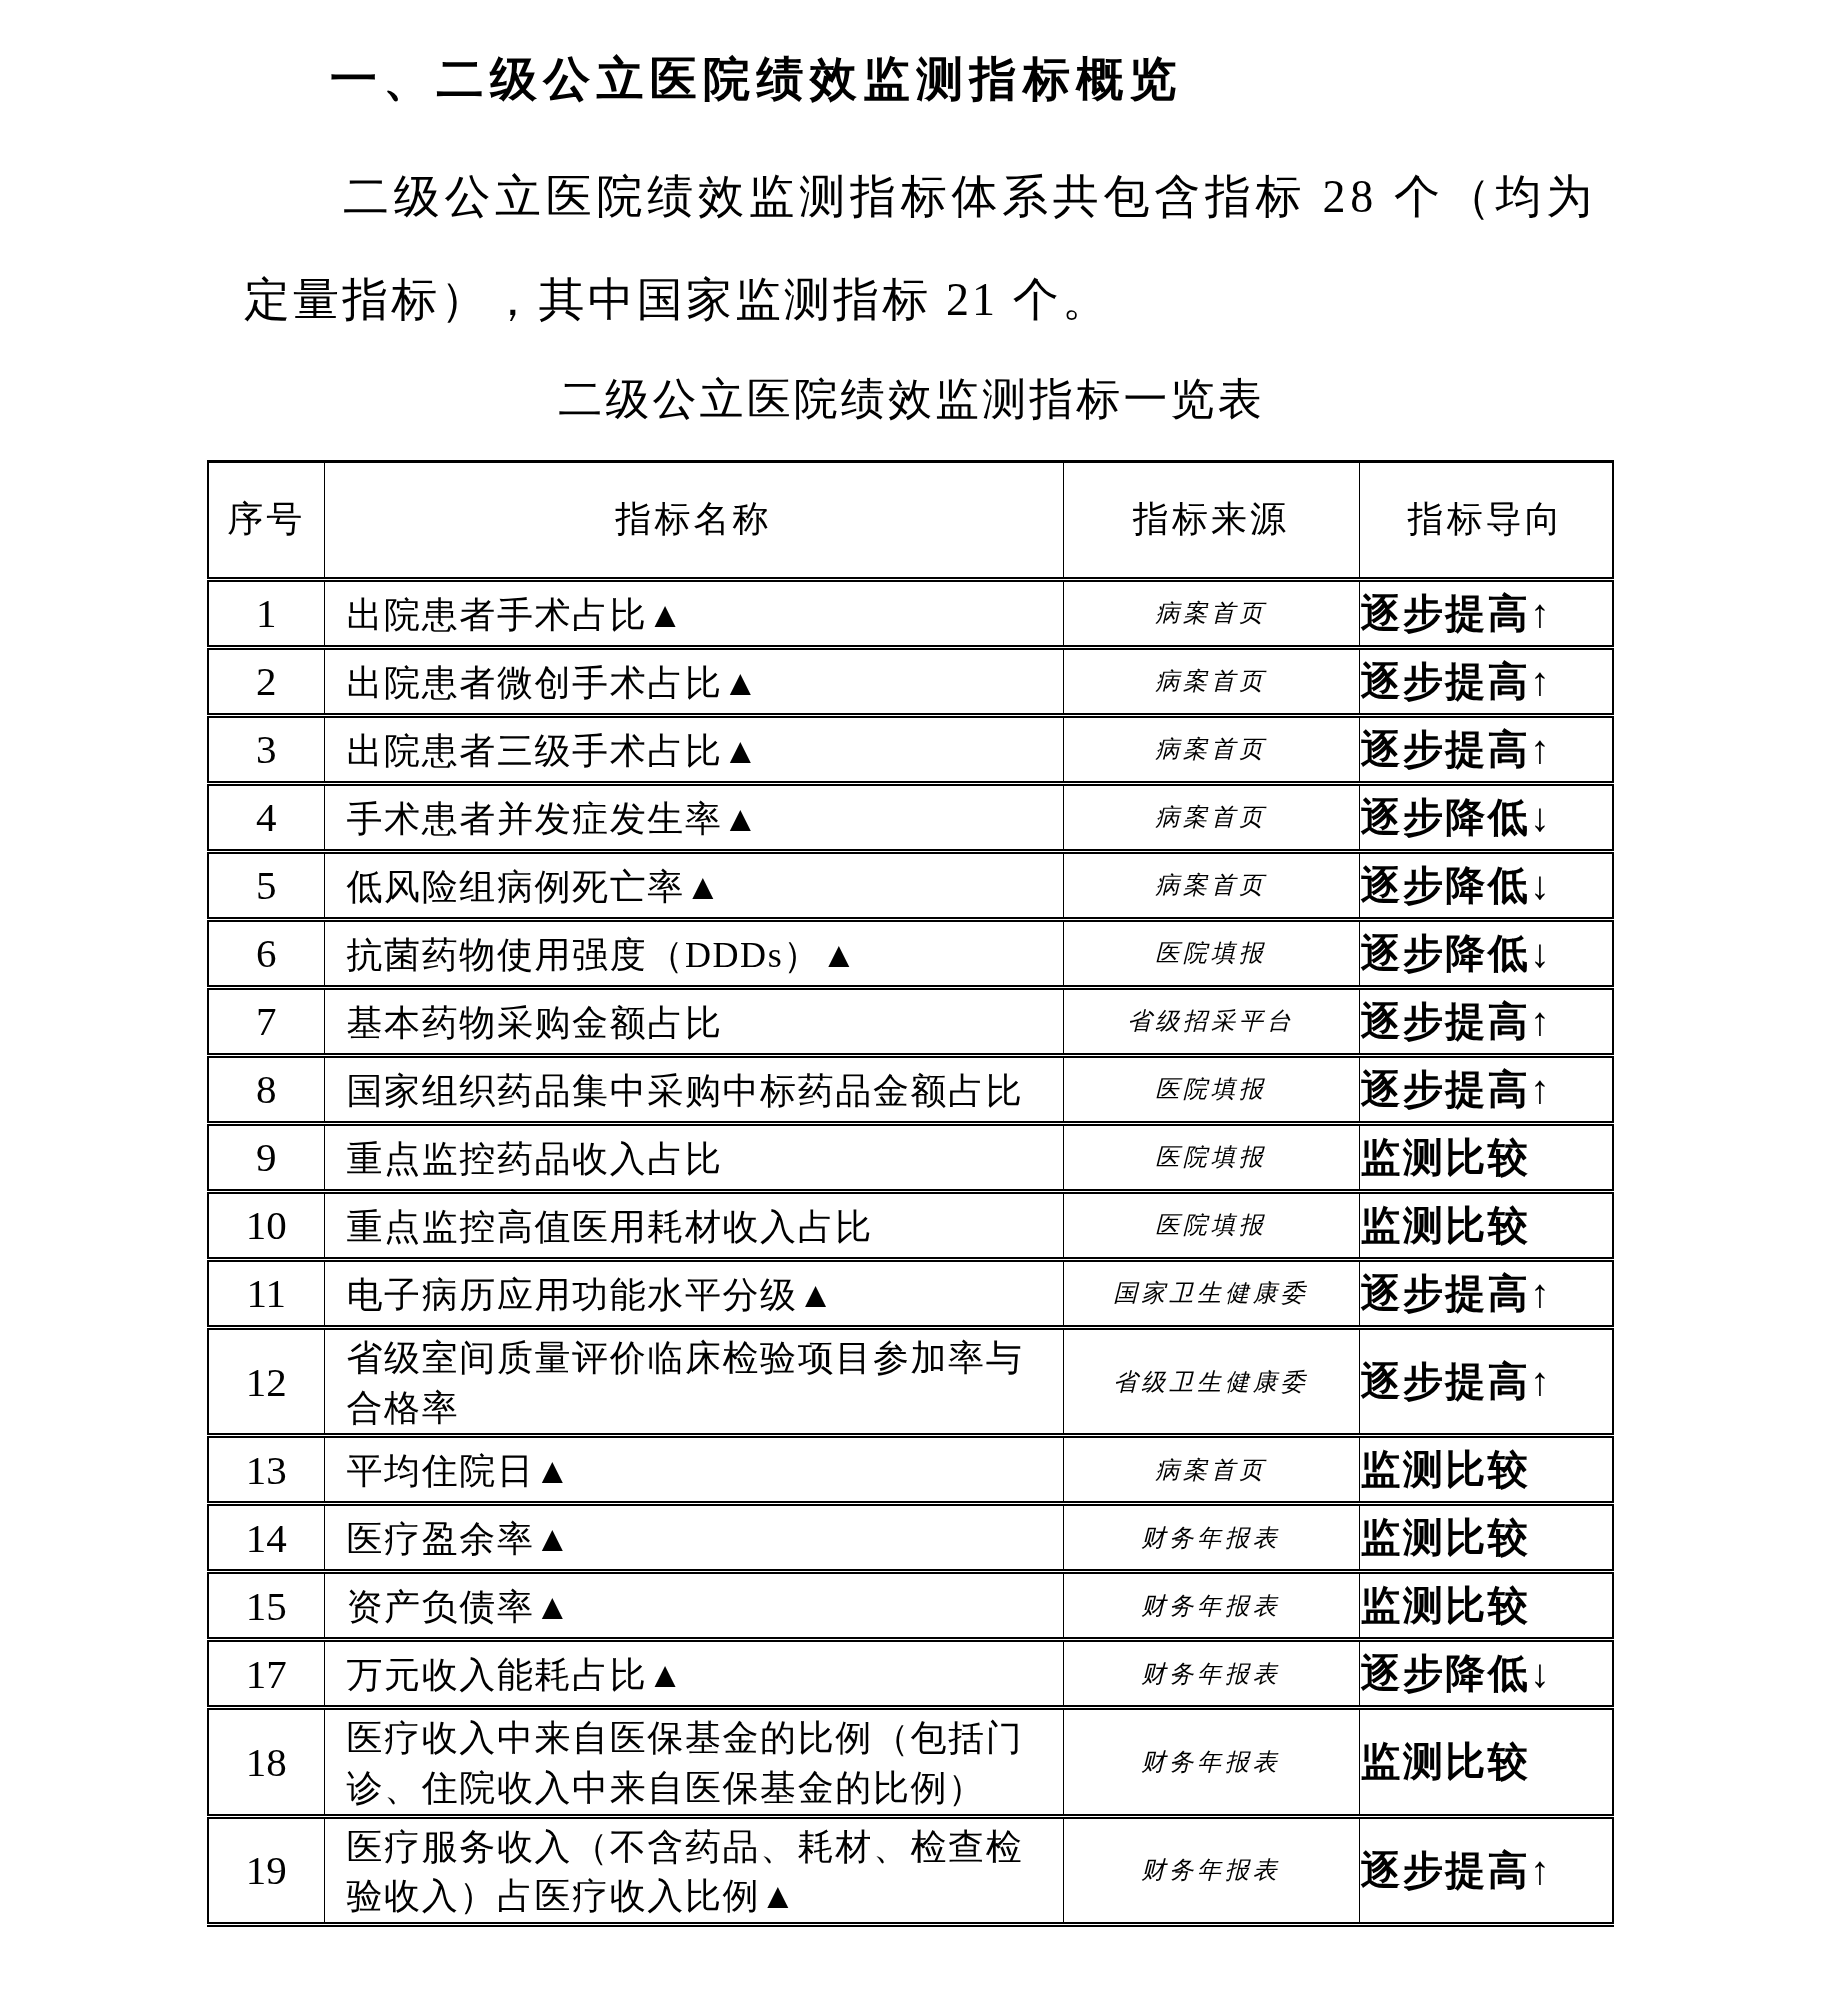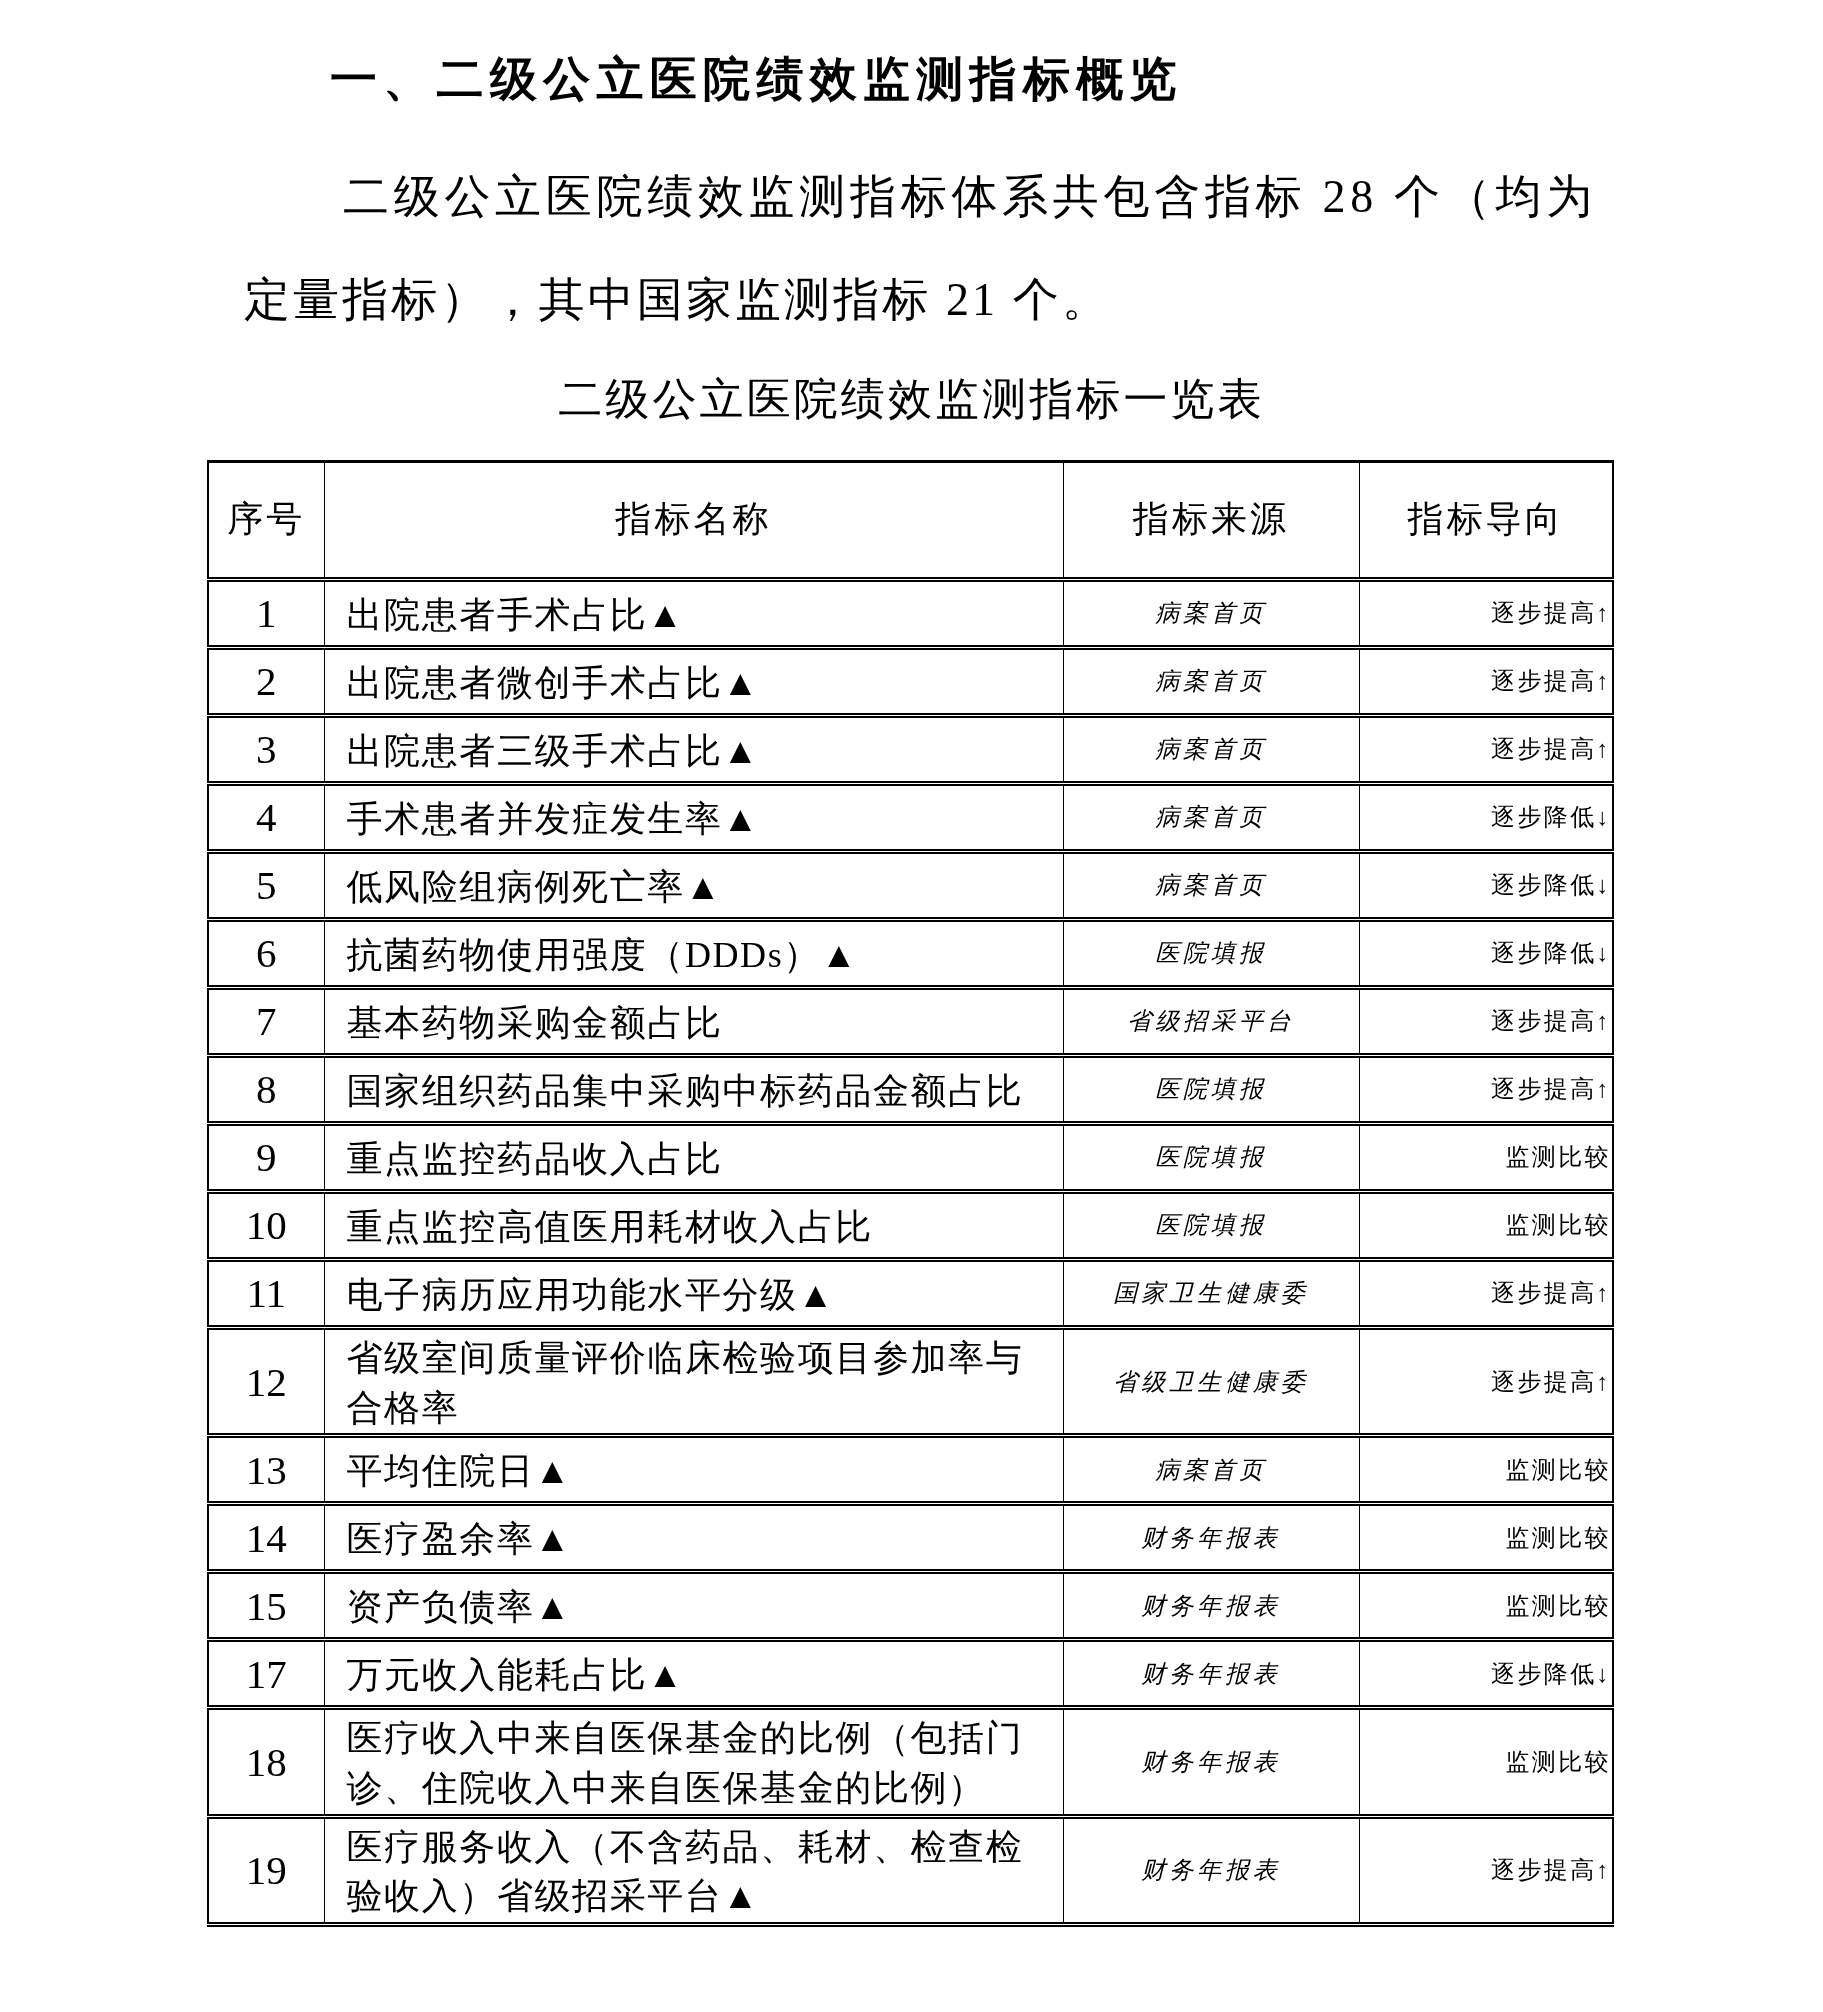--- a/index.html
+++ b/index.html
@@ -84,23 +84,24 @@
     letter-spacing: 1.6px;
     line-height: 1.38;
   }
   td.source {
     text-align: center;
     font-size: 24px;
     letter-spacing: 3.9px;
     font-style: italic;
   }
   td.direction {
-    text-align: right;
-    font-size: 24px;
+    text-align: left;
+    font-size: 40px;
     letter-spacing: 2.4px;
+    font-weight: bold;
   }
 </style>
 </head>
 <body>
 
 <div class="heading">一、二级公立医院绩效监测指标概览</div>
 
 <div class="para-line-1">二级公立医院绩效监测指标体系共包含指标 28 个（均为</div>
 
 <div class="para-line-2">定量指标），其中国家监测指标 21 个。</div>
@@ -220,19 +221,19 @@
         <td class="direction">逐步降低↓</td>
       </tr>
       <tr class="row tall">
         <td class="no">18</td>
         <td class="name">医疗收入中来自医保基金的比例（包括门诊、住院收入中来自医保基金的比例）</td>
         <td class="source">财务年报表</td>
         <td class="direction">监测比较</td>
       </tr>
       <tr class="row tall">
         <td class="no">19</td>
-        <td class="name">医疗服务收入（不含药品、耗材、检查检验收入）省级招采平台▲</td>
+        <td class="name">医疗服务收入（不含药品、耗材、检查检验收入）占医疗收入比例▲</td>
         <td class="source">财务年报表</td>
         <td class="direction">逐步提高↑</td>
       </tr>
     </tbody>
 </table>
 
 
 </body></html>

